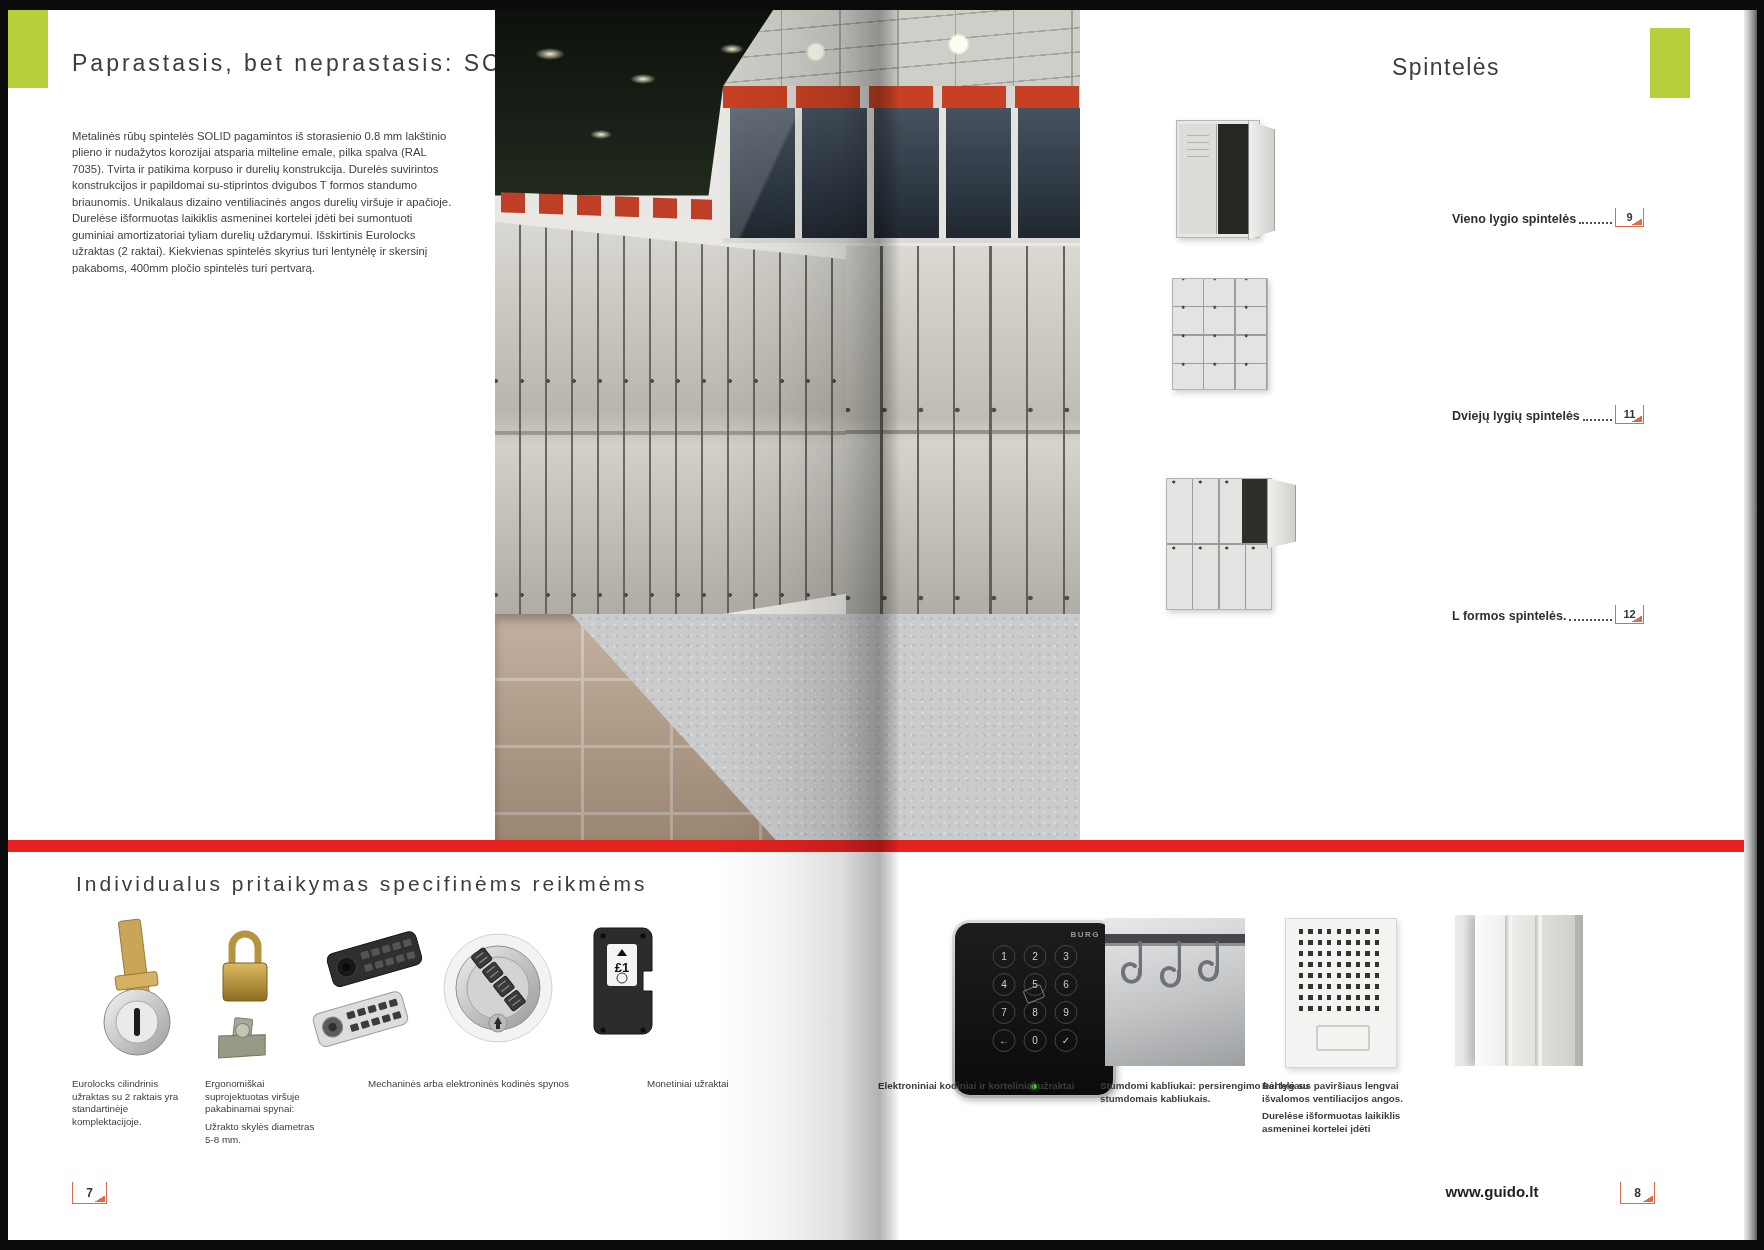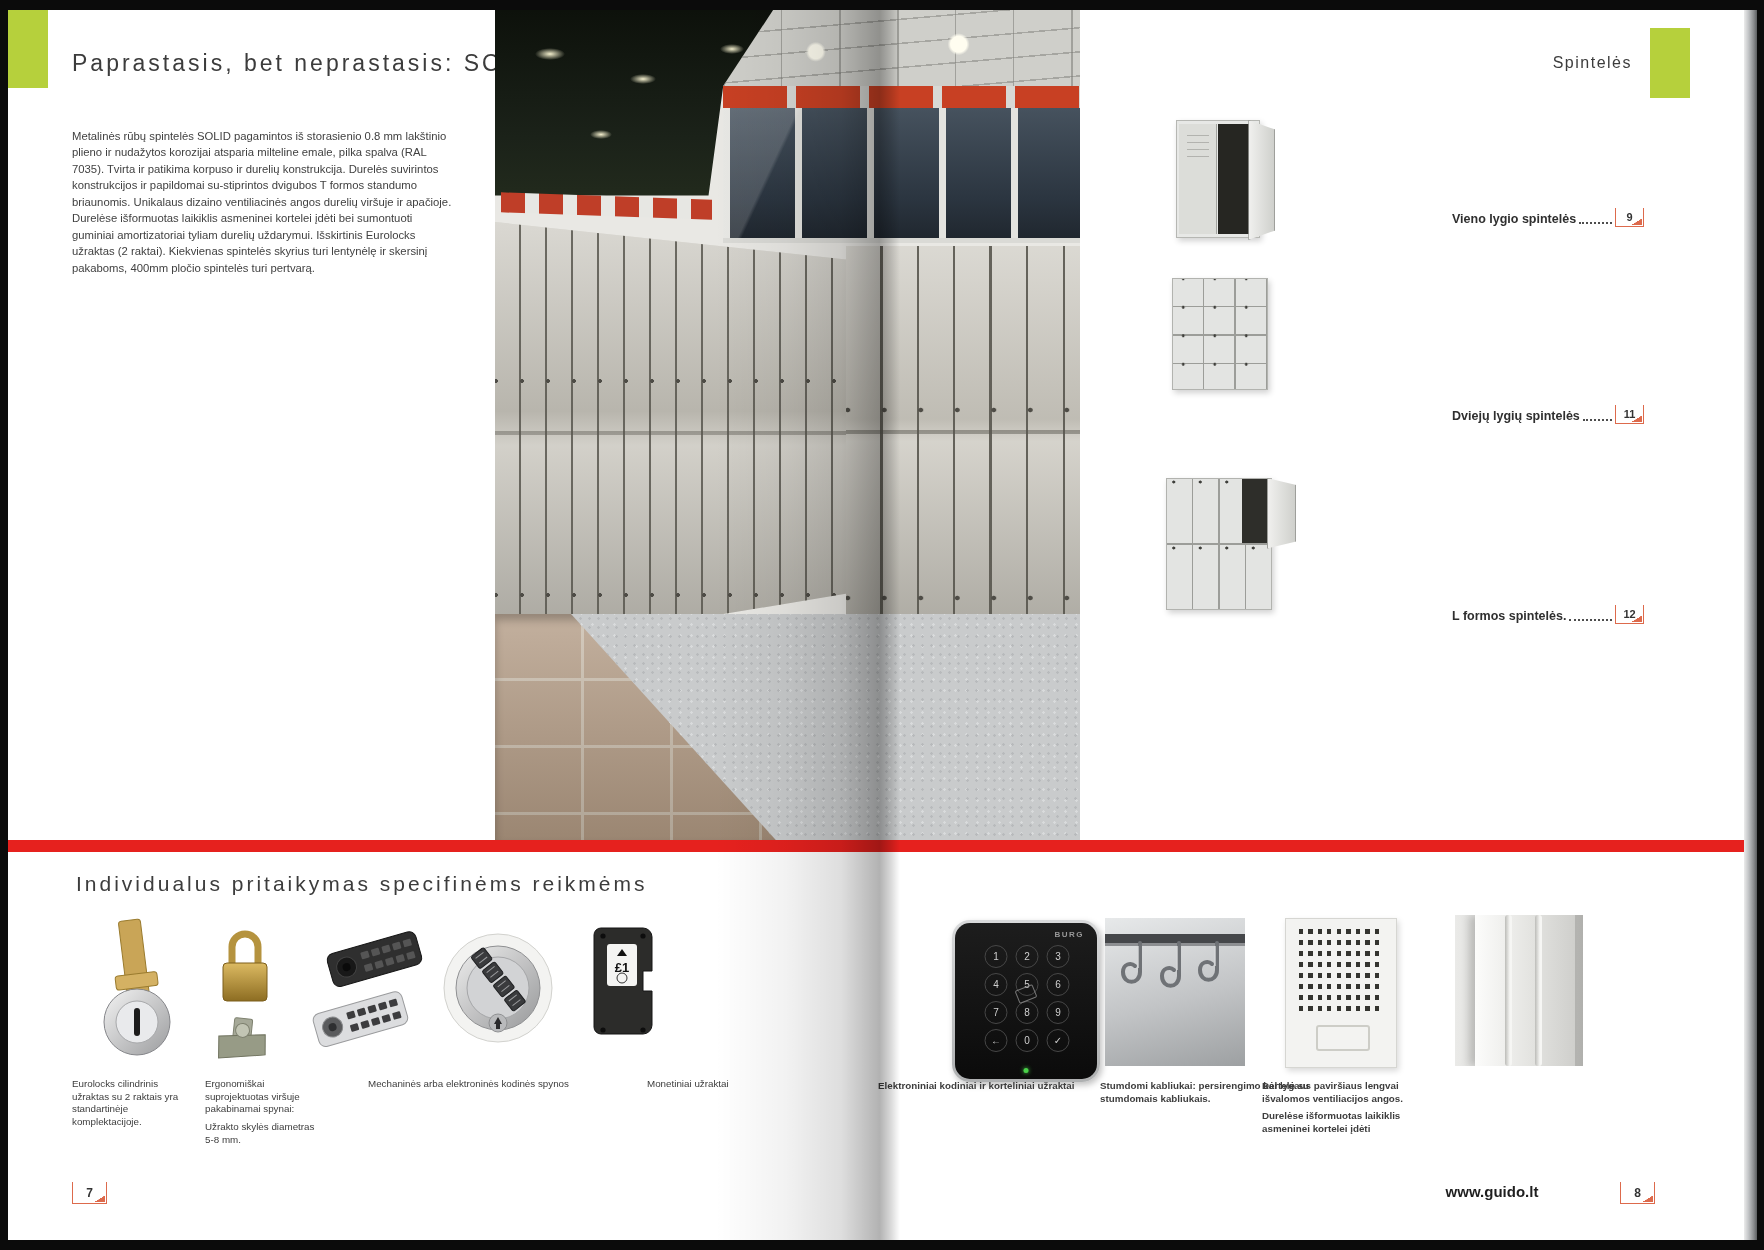--- a/index.html
+++ b/index.html
@@ -10,22 +10,22 @@
   .edge-strip{position:absolute;left:1744px;top:10px;width:13px;height:1230px;
       background:linear-gradient(90deg,#ececec,#c2c4c6 35%,#8a8c8e 75%,#5c5e60);}
   .fold-shadow{position:absolute;left:715px;top:10px;width:185px;height:1230px;pointer-events:none;z-index:40;
       background:linear-gradient(90deg,rgba(0,0,0,0) 0%,rgba(0,0,0,.05) 38%,rgba(0,0,0,.13) 68%,rgba(0,0,0,.30) 89%,rgba(0,0,0,.15) 95%,rgba(0,0,0,0) 100%);}
   .green-block{position:absolute;background:#b6d03c;}
   .green-left{left:8px;top:10px;width:40px;height:78px;}
   .green-right{left:1650px;top:28px;width:40px;height:70px;}
 
   .lp-title{position:absolute;left:72px;top:50px;margin:0;font-size:23px;font-weight:400;
       letter-spacing:3px;color:#3c3c3c;white-space:nowrap;}
-  .rp-title{position:absolute;left:1392px;top:54px;width:240px;margin:0;text-align:right;
-      font-size:16px;font-weight:400;letter-spacing:1.5px;color:#3c3c3c;}
+  .rp-title{position:absolute;left:1392px;top:54px;width:240px;margin:0;
+      font-size:23px;font-weight:400;letter-spacing:1.5px;color:#3c3c3c;}
   .lp-body{position:absolute;left:72px;top:128px;width:380px;margin:0;
       font-size:11.3px;line-height:1.46;color:#414141;}
 
   
   .photo{position:absolute;left:495px;top:10px;width:585px;height:830px;overflow:hidden;background:#e9e8e4;}
   .ceiling{position:absolute;left:0;right:0;top:0;height:232px;
       background:linear-gradient(180deg,#0d110b,#1b2219 55%,#27301f);
       clip-path:polygon(0 0,100% 0,100% 33%,39% 33%,36.5% 80%,0 80%);}
   .ceiling-grid{position:absolute;left:39%;right:0;top:0;height:76px;background-color:#cfcfca;
       background-image:
@@ -115,21 +115,21 @@
 
   .bottom-heading{position:absolute;left:72px;top:868px;margin:4px;font-size:21px;font-weight:400;
       letter-spacing:3px;color:#3c3c3c;white-space:nowrap;}
 
   .fig{position:absolute;}
   .cap{position:absolute;top:1078px;font-size:9.8px;line-height:1.3;color:#3d3d3d;}
   .cap p{margin:0 0 5px 0;}
   .cap-b{font-weight:700;top:1080px;}
 
   
-  .ekey-wrap{position:absolute;left:952px;top:920px;width:132px;height:146px;border-radius:18px;padding:8px;
+  .ekey-wrap{position:absolute;left:952px;top:920px;width:132px;height:146px;border-radius:18px;padding:16px;
       background:linear-gradient(180deg,#d9dadb,#aeb0b1);box-shadow:2px 3px 6px rgba(0,0,0,.25);}
   .ekey{position:absolute;inset:3px;background:linear-gradient(180deg,#1d1d1d,#0b0b0b);border-radius:15px;}
   .ekey-brand{position:absolute;top:7px;right:13px;font-size:8px;letter-spacing:1.5px;color:#989898;font-weight:700;}
   .ekey-grid{position:absolute;top:22px;left:50%;transform:translateX(-50%);
       display:grid;grid-template-columns:repeat(3,21px);gap:5px 10px;}
   .ekey-key{width:21px;height:21px;border:1.2px solid #474747;border-radius:50%;color:#cfcfcf;
       font-size:10px;display:flex;align-items:center;justify-content:center;}
   .card-icon{position:absolute;left:50%;top:64px;width:17px;height:12px;border:1.4px solid #8d8d8d;
       border-radius:2px;transform:translateX(-50%) rotate(-22deg);opacity:.8;}
   .ekey-led{position:absolute;bottom:6px;left:50%;transform:translateX(-50%);

